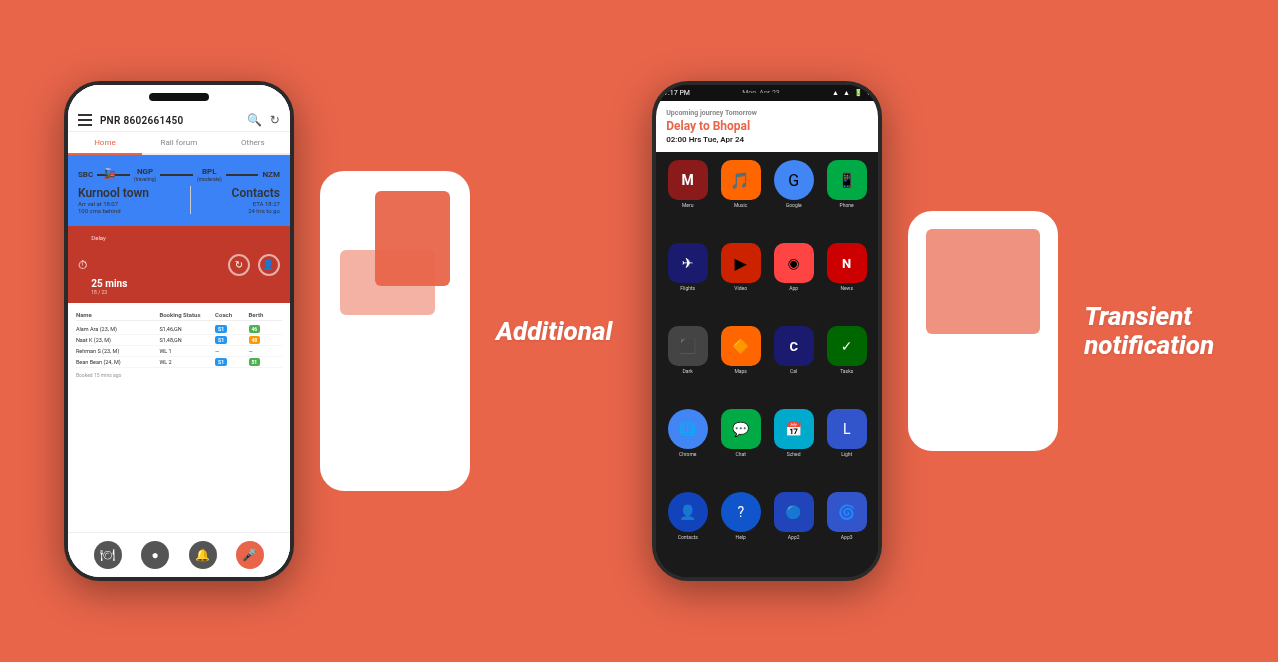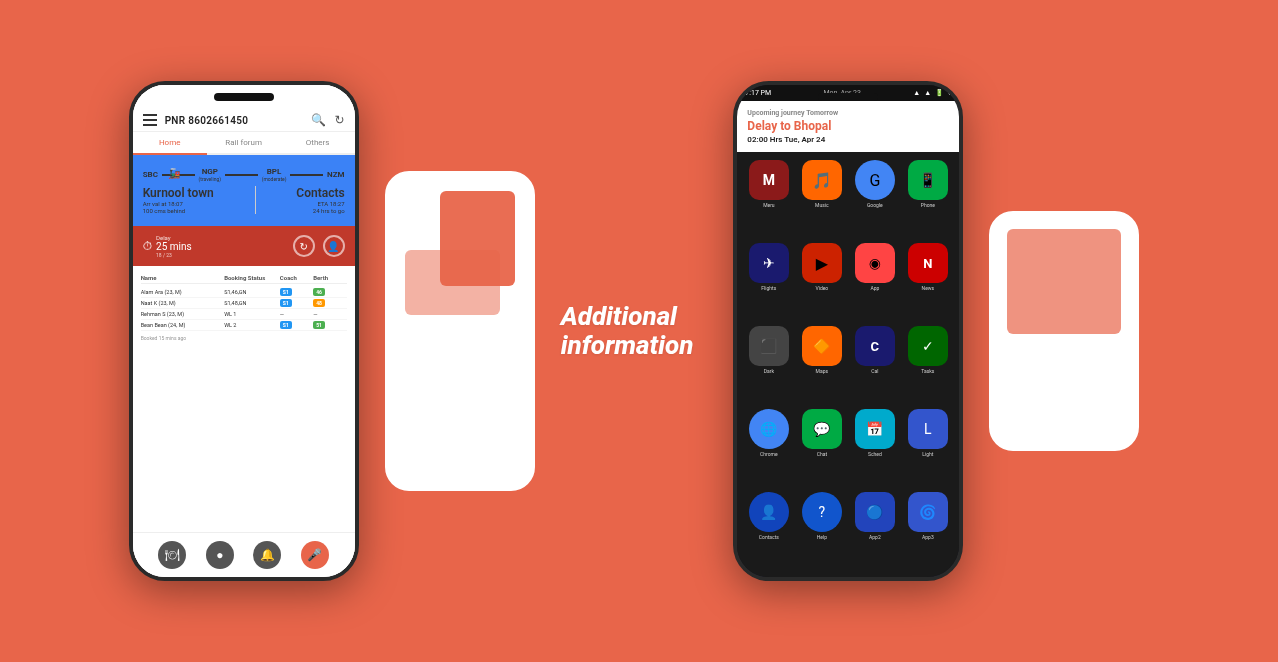--- a/index.html
+++ b/index.html
@@ -231,21 +231,22 @@
       color: #fff;
     }
 
     .delay-label {
       font-size: 6px;
       opacity: 0.8;
     }
 
     .delay-value {
       font-size: 10px;
-      font-weight: 400;
+      font-weight: 700;
+      margin-top: 37px;
     }
 
     .delay-actions {
       display: flex;
       gap: 8px;
     }
 
     .delay-action-btn {
       width: 22px;
       height: 22px;
@@ -621,21 +622,20 @@
 
     <div class="illustration-card">
       <div style="position:relative;width:100%;height:100%;background:#fff;">
         <div style="position:absolute;top:16px;right:16px;width:75px;height:95px;background:#E8654A;border-radius:6px;opacity:0.95;"></div>
         <div style="position:absolute;top:75px;left:16px;width:95px;height:65px;background:#E8654A;border-radius:6px;opacity:0.5;"></div>
       </div>
     </div>
 
     <div class="label-section">
       <div class="feature-label-text">Additional</div>
-      <div class="feature-label-text">information</div>
     </div>
 
   </div>
 
   <div class="right-section">
 
     <div class="phone-mockup phone-right">
       <div class="phone-screen-dark">
 
         <div class="status-bar-dark">
@@ -781,16 +781,20 @@
         </div>
 
       </div>
     </div>
 
     <div style="width:150px;height:240px;background:#fff;border-radius:24px;border:4px solid #fff;position:relative;overflow:hidden;margin:0 10px;">
       <div style="position:absolute;top:14px;left:14px;right:14px;height:105px;background:#E8654A;border-radius:6px;opacity:0.7;"></div>
       <div style="position:absolute;top:132px;left:14px;right:14px;height:50px;background:#fff;border-radius:6px;"></div>
     </div>
 
+    <div class="label-section">
+      <div class="feature-label-text">Transient</div>
+      <div class="feature-label-text">notification</div>
+    </div>
 
   </div>
 
 </div>
 
 </body></html>

